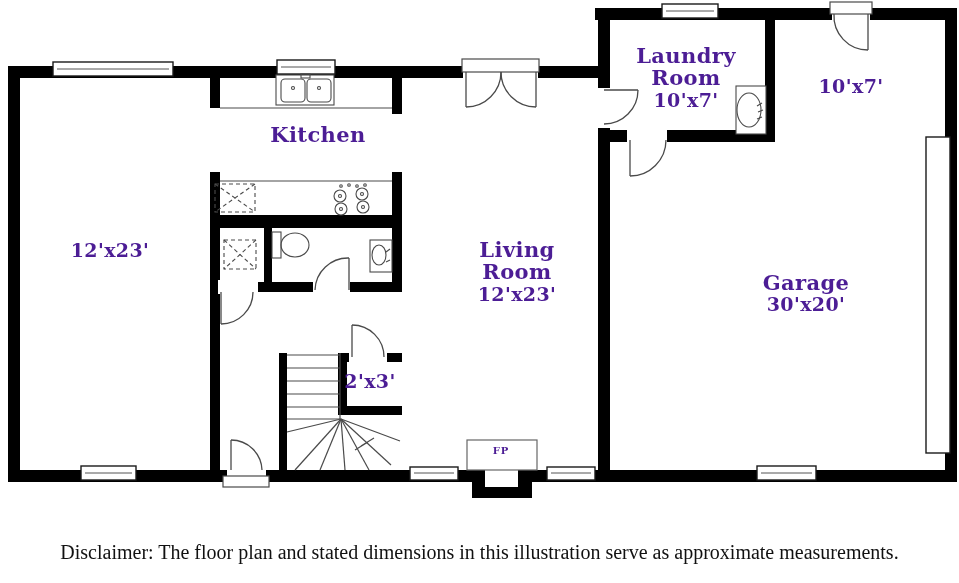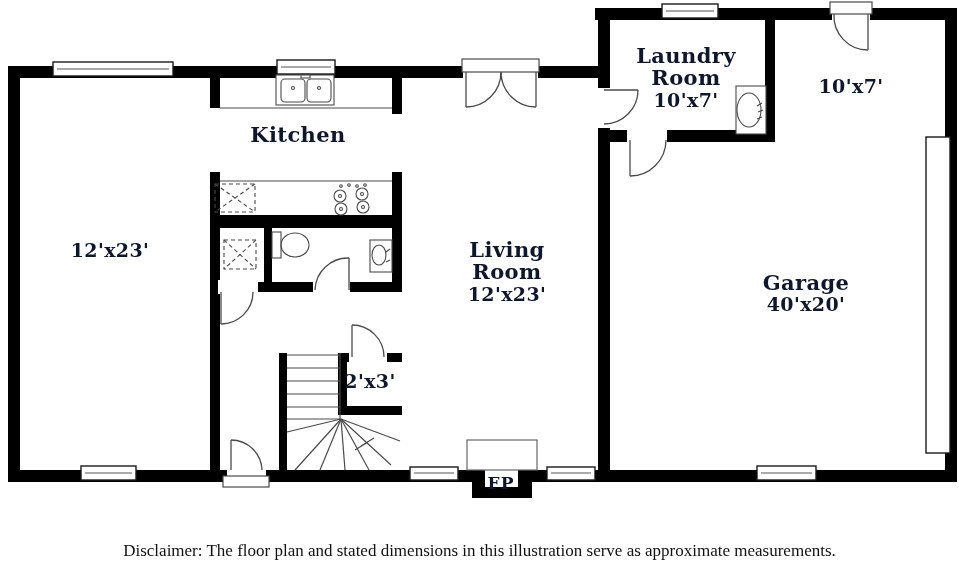--- a/index.html
+++ b/index.html
@@ -2,29 +2,29 @@
 <html><head>
 <meta charset="utf-8">
 <style>
   html,body{margin:0;padding:0;background:#ffffff;}
   .stage{
     position:relative;width:959px;height:583px;background:#ffffff;overflow:hidden;
     font-family:"DejaVu Serif",serif;
   }
   .plan-svg{position:absolute;left:0;top:0;}
   .room-label{
-    position:absolute;text-align:center;color:#0f172a;
+    position:absolute;text-align:center;color:#4c1d95;
     font-weight:bold;line-height:1.06;letter-spacing:.4px;
   }
   .room-name{font-size:21px;}
   .room-dims{font-size:19px;}
-  .fp-label{font-size:17px;letter-spacing:1px;margin-top:28px;}
+  .fp-label{font-size:10px;letter-spacing:1px;}
   .disclaimer{
     position:absolute;left:0;right:0;top:541px;text-align:center;
-    font-family:"Liberation Serif",serif;font-size:17px;color:#111;line-height:1.15;
+    font-family:"Liberation Serif",serif;font-size:20px;color:#111;line-height:1.15;
     font-weight:normal;
   }
 </style>
 </head>
 <body>
 
 <div class="stage">
 
   <svg class="plan-svg" width="959" height="583" viewBox="0 0 959 583">
 
@@ -219,41 +219,41 @@
 
     <g>
       <rect x="467" y="440" width="70" height="30" fill="#ffffff" stroke="#666" stroke-width="1.2"></rect>
     </g>
   </svg>
 
   <div class="room-label" style="left:55px;top:240px;width:110px;">
     <div class="room-dims">12'x23'</div>
   </div>
 
-  <div class="room-label" style="left:238px;top:124px;width:120px;">
+  <div class="room-label" style="left:258px;top:124px;width:120px;">
     <div class="room-name">Kitchen</div>
   </div>
 
-  <div class="room-label" style="left:452px;top:239px;width:110px;text-align:center;">
+  <div class="room-label" style="left:462px;top:239px;width:110px;text-align:center;">
     <div class="room-name">Living Room</div>
     <div class="room-dims">12'x23'</div>
   </div>
 
   <div class="room-label" style="left:631px;top:45px;width:110px;">
     <div class="room-name">Laundry Room</div>
     <div class="room-dims">10'x7'</div>
   </div>
 
   <div class="room-label" style="left:801px;top:76px;width:100px;">
     <div class="room-dims">10'x7'</div>
   </div>
 
   <div class="room-label" style="left:751px;top:272px;width:110px;">
     <div class="room-name">Garage</div>
-    <div class="room-dims">40'x20'</div>
+    <div class="room-dims">30'x20'</div>
   </div>
 
 
   <div class="room-label" style="left:330px;top:371px;width:80px;">
     <div class="room-dims">2'x3'</div>
   </div>
 
   <div class="room-label fp-label" style="left:483px;top:446px;width:36px;">
     <span>FP</span>
   </div>

